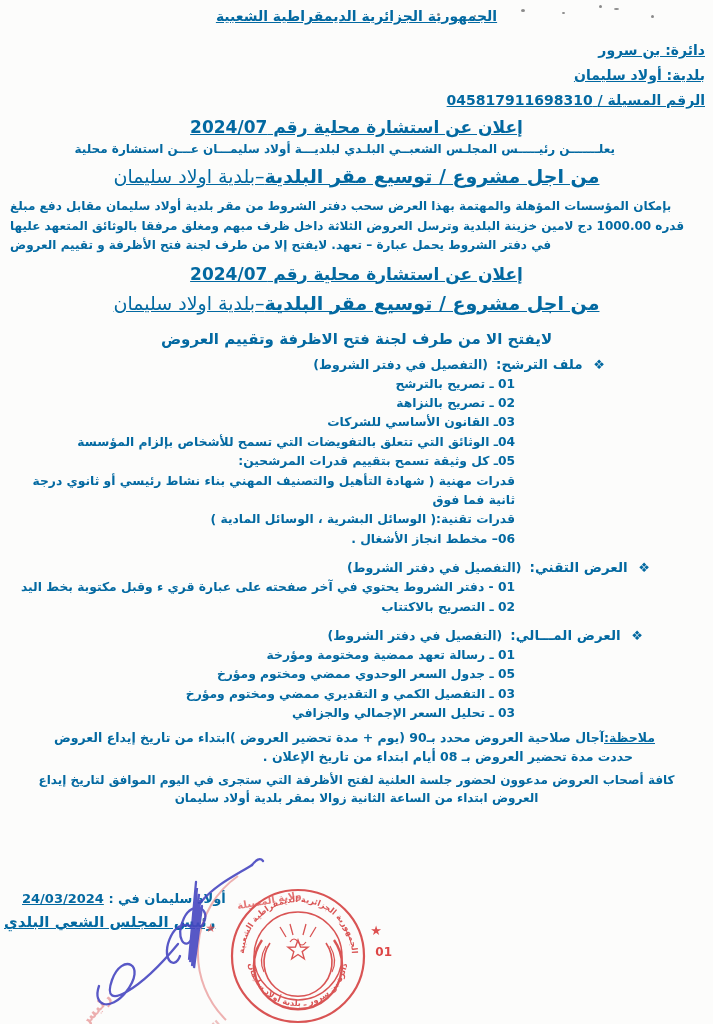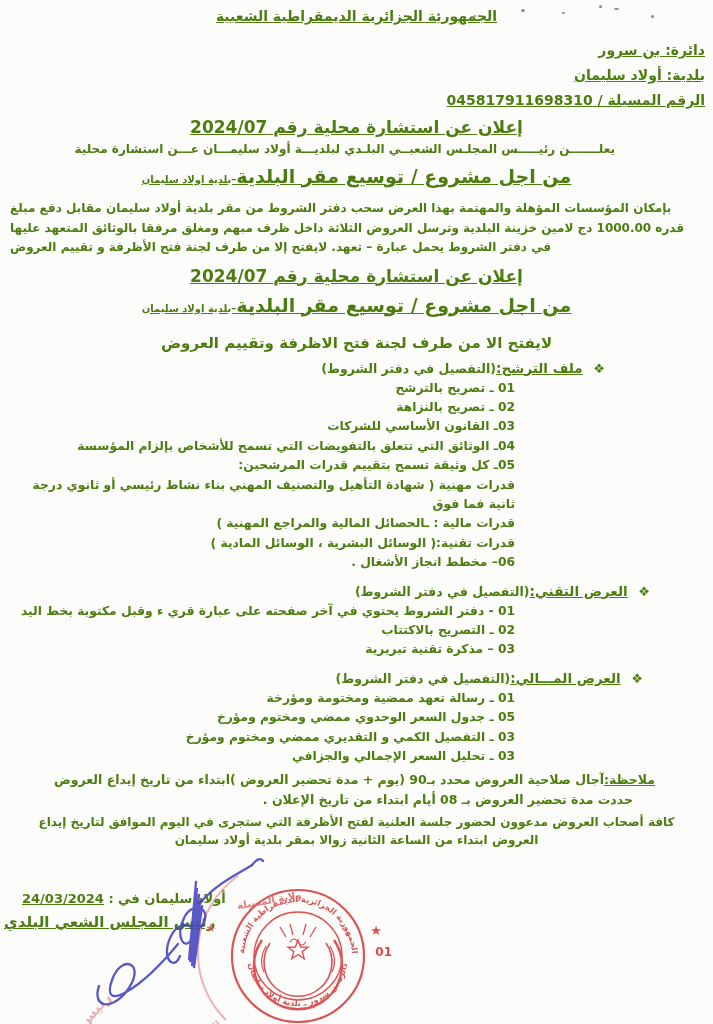--- a/index.html
+++ b/index.html
@@ -4,41 +4,41 @@
 <style>
   html,body{margin:0;padding:0;background:#e8e8e8;}
   .page{
     position:relative;
     width:713px;height:1024px;
     margin:0 auto;
     background:#fcfcfb;
     overflow:hidden;
     direction:rtl;
     font-family:"DejaVu Sans",sans-serif;
-    color:#4d7c0f;
+    color:#0369a1;
     font-weight:bold;
   }
   .doc{padding:6px 8px 0 8px;}
   .u{text-decoration:underline;}
   .h-title{text-align:center;font-size:14px;line-height:20px;margin-bottom:12px;text-decoration:underline;}
   .admin-line{text-align:right;font-size:14px;line-height:25px;text-decoration:underline;}
   .tax-number{direction:ltr;unicode-bidi:embed;}
   .title-c{text-align:center;font-size:17px;line-height:24px;margin-top:2px;text-decoration:underline;}
   .intro{text-align:right;padding-right:90px;font-size:12px;line-height:20px;font-weight:bold;}
   .project{text-align:center;line-height:30px;margin-top:2px;text-decoration:underline;}
   .project-main{font-size:19px;font-weight:bold;}
-  .project-sub{font-size:10px;font-weight:bold;}
+  .project-sub{font-size:19px;font-weight:normal;}
   .para1{text-align:left;font-size:12px;line-height:19.5px;margin-top:4px;padding:0 2px;}
   .noopen{text-align:center;font-size:15px;line-height:22px;margin-top:8px;}
   .para2{text-align:center;font-size:12px;line-height:18px;margin-top:2px;}
   .section{margin-top:4px;}
   .section + .section{margin-top:8px;}
   .sec-head{text-align:right;font-size:13.5px;line-height:20px;}
   .sec-head .bullet{font-size:13px;margin-left:6px;}
-  .sec-title{text-decoration:underline;}
+  .sec-title{margin-left:8px;}
   .sec-note{font-size:12.5px;}
   .s1 .sec-head{padding-right:100px;}
   .s2 .sec-head{padding-right:55px;}
   .s3 .sec-head{padding-right:62px;}
   .sec-items{padding-right:190px;}
   .sec-item{text-align:right;font-size:12.3px;line-height:19.4px;}
   .notes{margin-top:4px;}
   .note-line1{text-align:right;padding-right:50px;font-size:12.5px;line-height:19.5px;}
   .note-line2{text-align:right;padding-right:72px;font-size:12.5px;line-height:19.5px;}
   .invite{text-align:center;font-size:12px;line-height:18px;margin-top:4px;}
@@ -91,35 +91,33 @@
         <span class="bullet">❖</span>
         <span class="sec-title">ملف الترشح:</span><span class="sec-note">(التفصيل في دفتر الشروط)</span>
       </div>
       <div class="sec-items">
           <div class="sec-item">01 ـ  تصريح بالترشح</div>
           <div class="sec-item">02 ـ تصريح بالنزاهة</div>
           <div class="sec-item">03ـ القانون الأساسي للشركات</div>
           <div class="sec-item">04ـ الوثائق التي تتعلق بالتفويضات التي تسمح للأشخاص بإلزام المؤسسة</div>
           <div class="sec-item">05ـ كل وثيقة تسمح بتقييم قدرات المرشحين:</div>
           <div class="sec-item">قدرات مهنية ( شهادة التأهيل والتصنيف المهني بناء  نشاط رئيسي أو ثانوي درجة ثانية فما فوق</div>
-          <div class="sec-item">قدرات مالية : ـالحصائل المالية والمراجع المهنية  )</div>
           <div class="sec-item">قدرات تقنية:( الوسائل البشرية ، الوسائل المادية )</div>
           <div class="sec-item">06– مخطط انجاز الأشغال .</div>
         </div>
     </div>
 
     <div class="section s2">
       <div class="sec-head">
         <span class="bullet">❖</span>
         <span class="sec-title">العرض التقني:</span><span class="sec-note">(التفصيل في دفتر الشروط)</span>
       </div>
       <div class="sec-items">
           <div class="sec-item">01  - دفتر الشروط  يحتوي في آخر صفحته على عبارة قري ء وقبل مكتوبة بخط اليد</div>
           <div class="sec-item">02 ـ  التصريح بالاكتتاب</div>
-          <div class="sec-item">03 – مذكرة تقنية تبريرية</div>
         </div>
     </div>
 
     <div class="section s3">
       <div class="sec-head">
         <span class="bullet">❖</span>
         <span class="sec-title">العرض المـــالي:</span><span class="sec-note">(التفصيل في دفتر الشروط)</span>
       </div>
       <div class="sec-items">
           <div class="sec-item">01 ـ رسالة تعهد ممضية ومختومة ومؤرخة</div>

